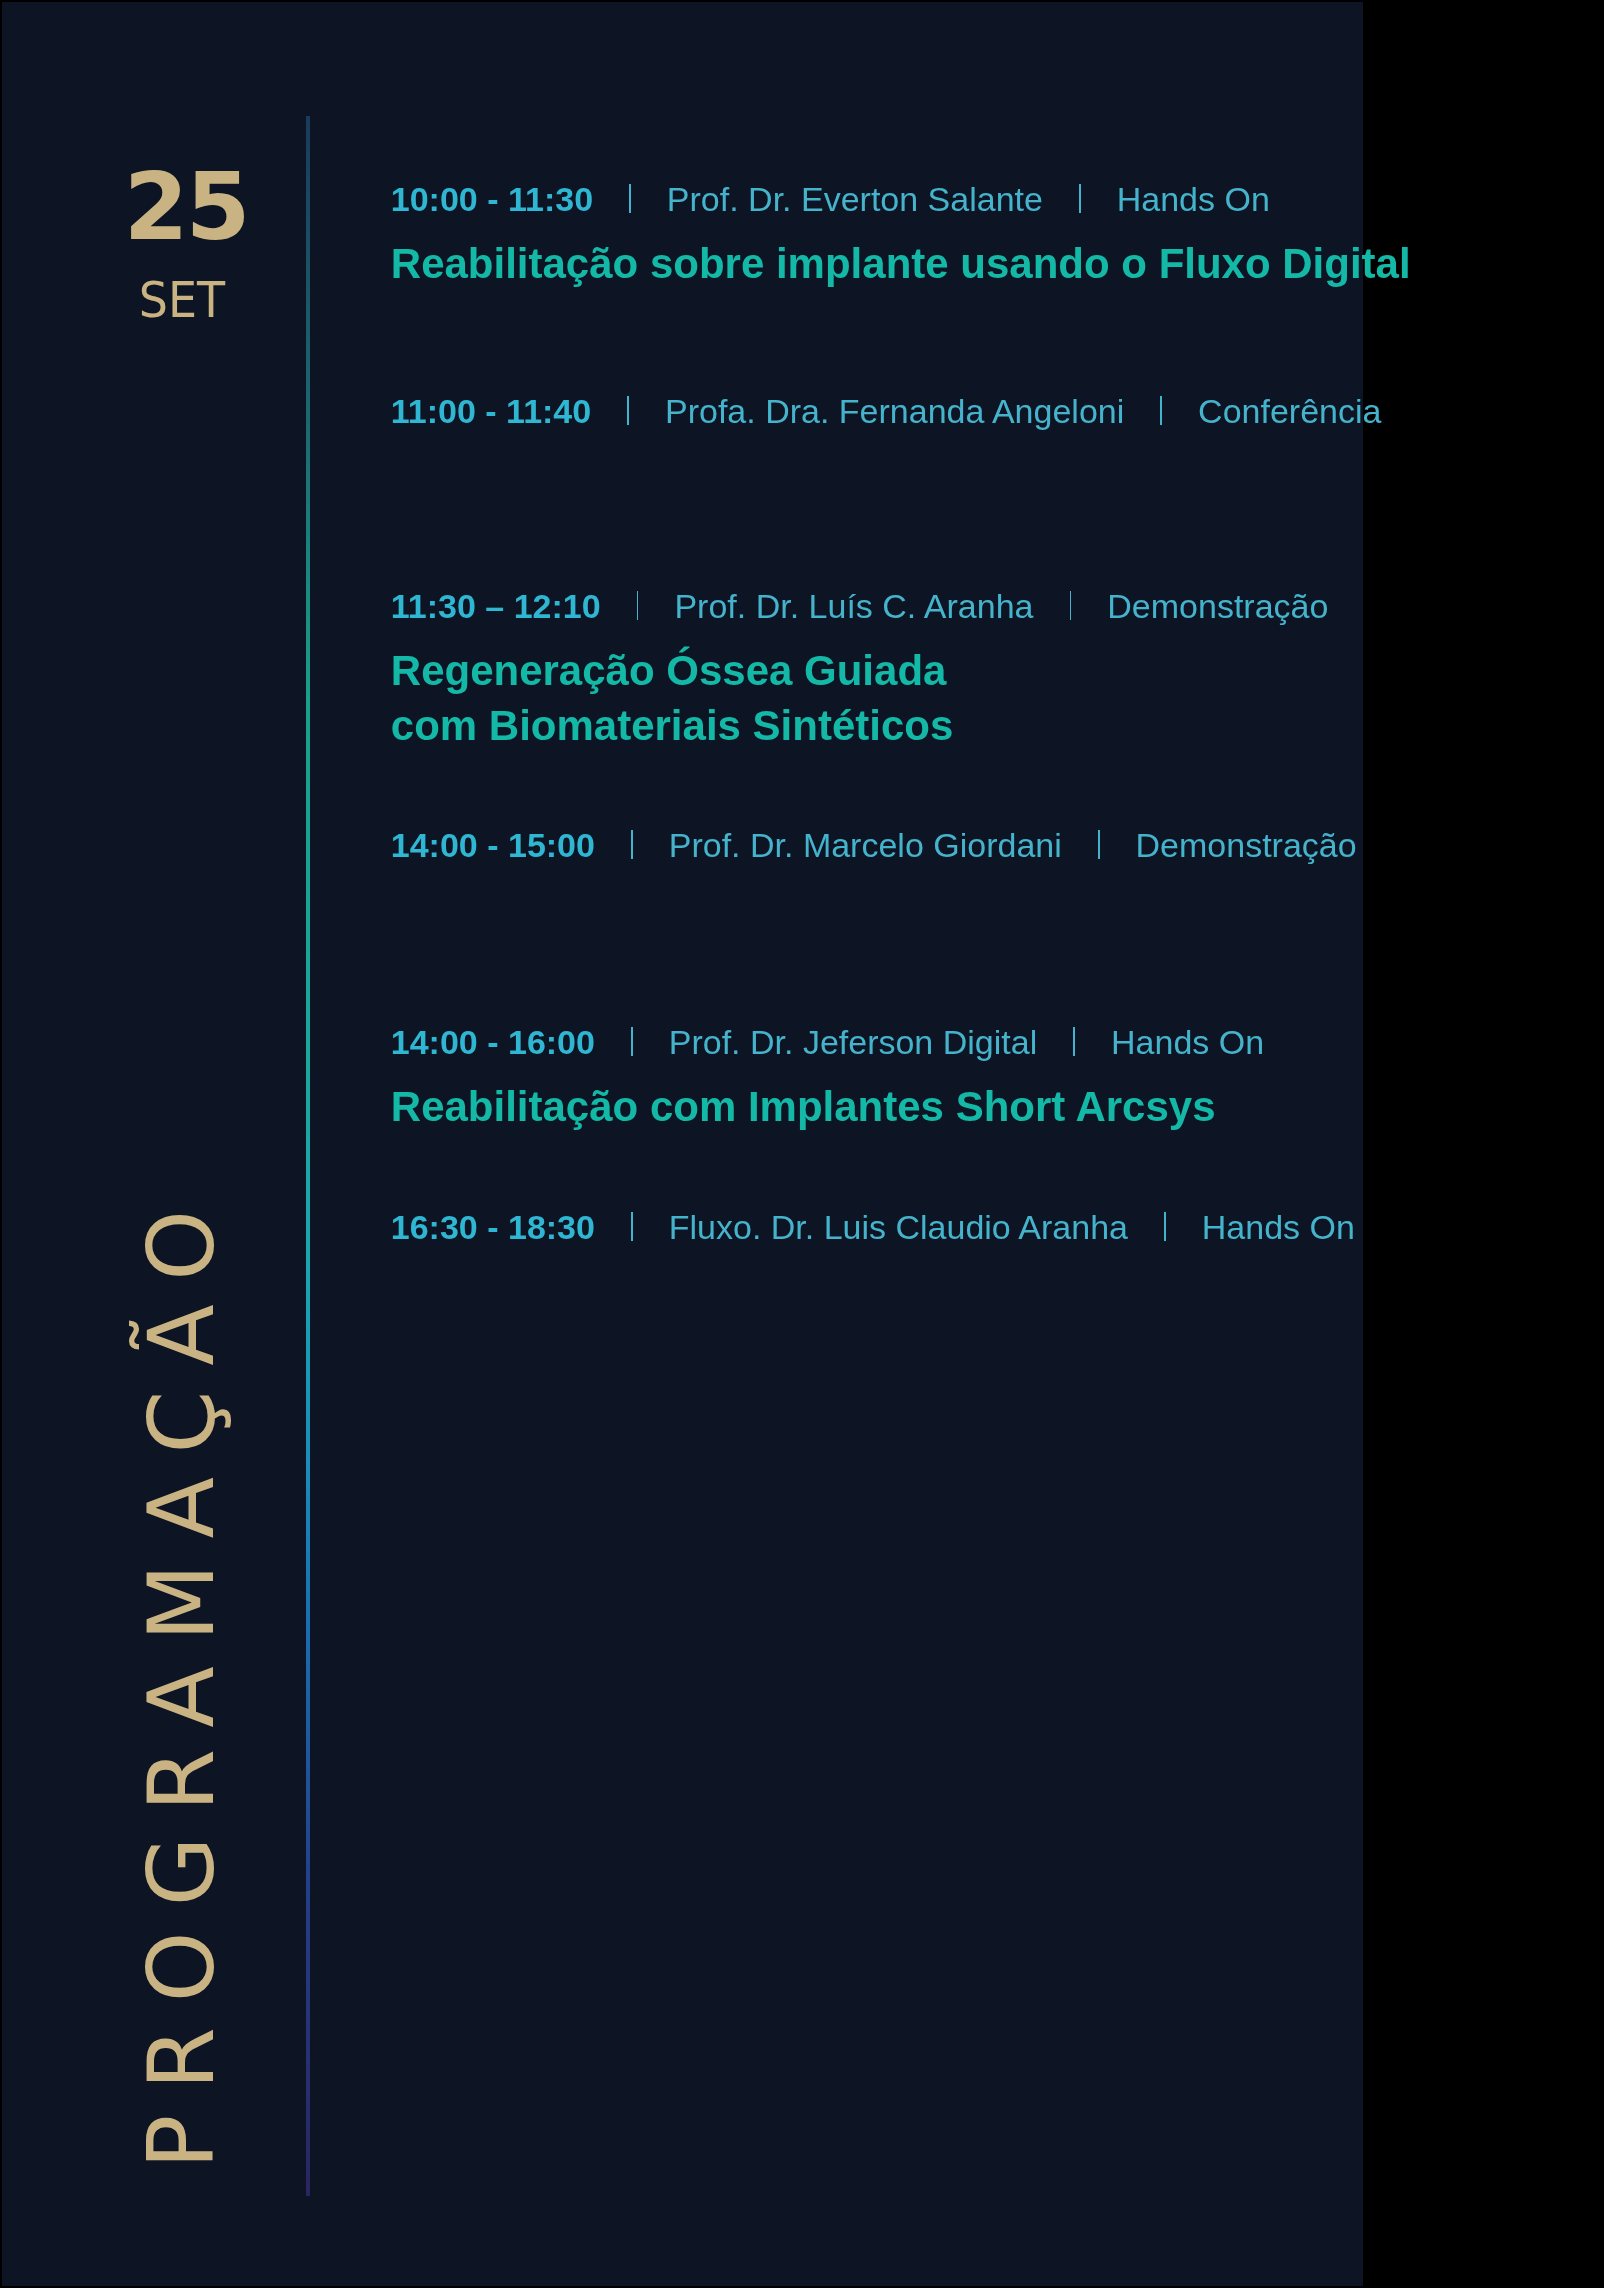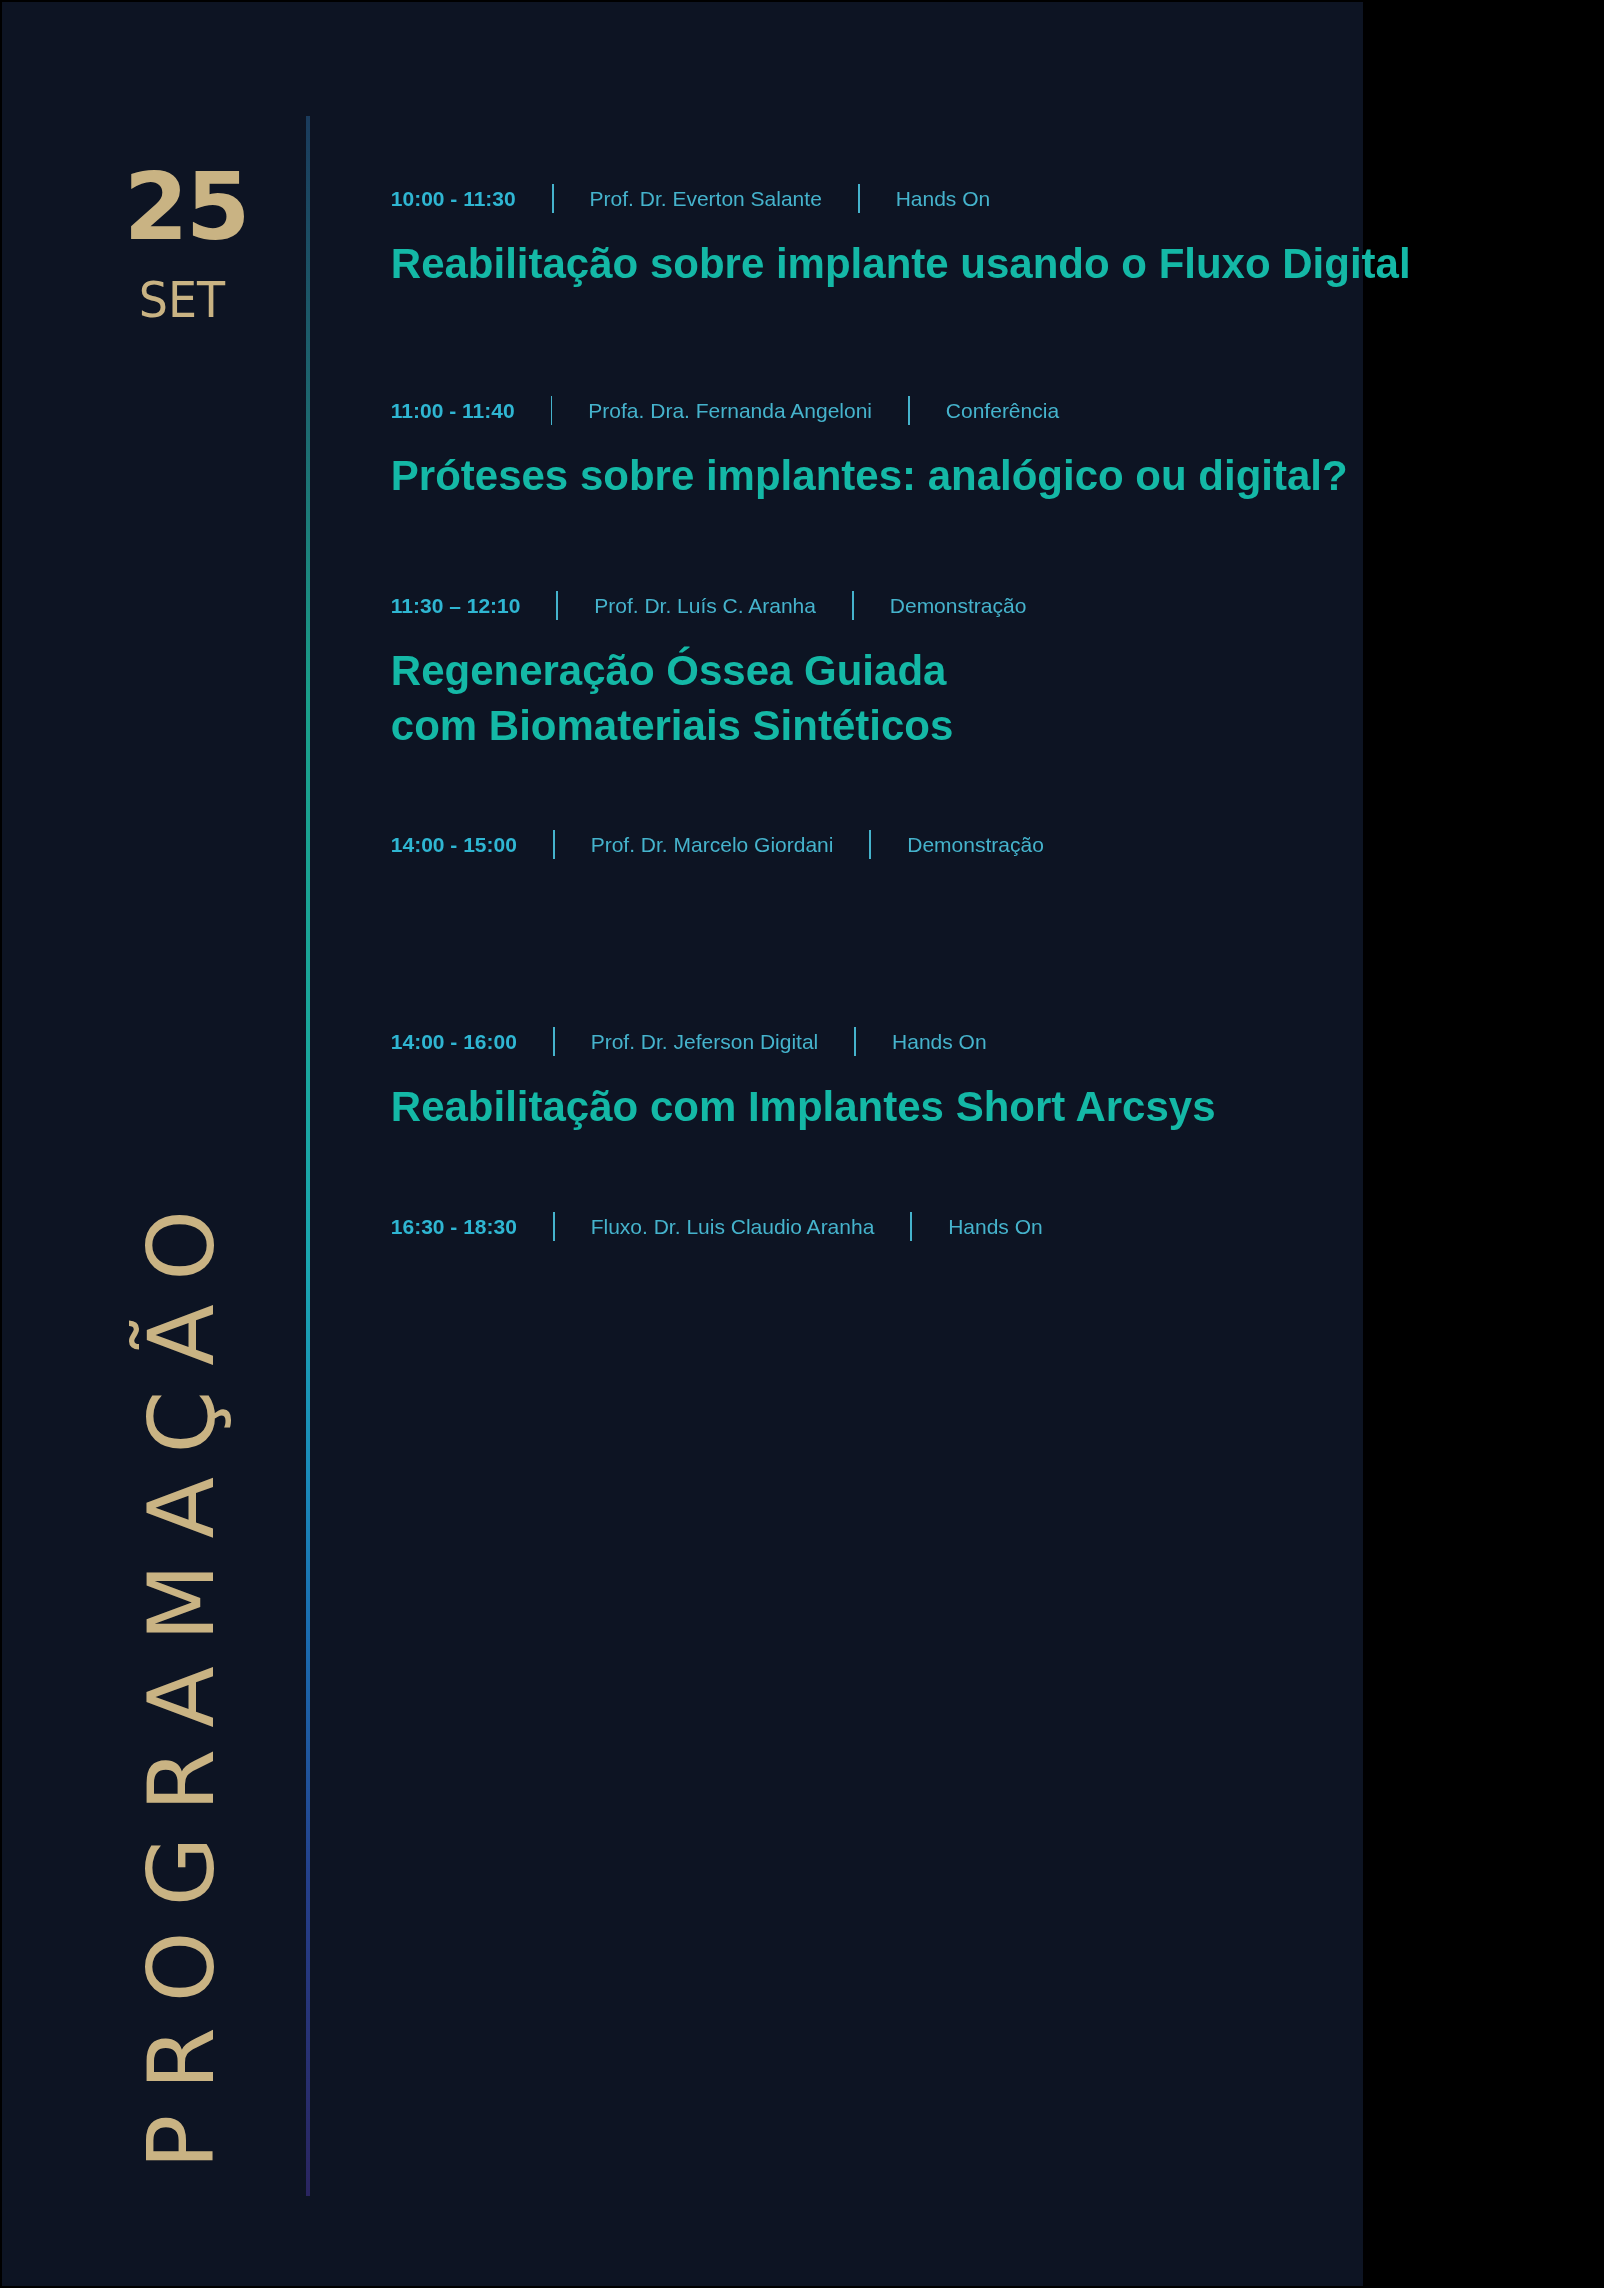--- a/index.html
+++ b/index.html
@@ -42,21 +42,21 @@
     transform: rotate(-90deg);
     font-size: 90px; line-height: 64px; height: 64px;
     color: #c9b383;
     letter-spacing: 25px;
     white-space: nowrap;
     font-family: "DejaVu Sans", sans-serif;
     font-weight: 400;
   }
   .session { position: absolute; left: 389px; }
   .meta {
-    font-size: 21px; line-height: 36px; color: #45b3cc;
+    font-size: 34px; line-height: 36px; color: #45b3cc;
     white-space: nowrap; display: flex; align-items: center;
   }
   .meta .time { font-weight: 700; color: #2fb6d2; }
   .meta .sep {
     display: inline-block; width: 1.8px; height: 29px;
     background: #45b3cc; margin: 0 36px;
   }
   .title {
     margin-top: 19.7px;
     font-size: 42px; font-weight: 700; line-height: 55px;
@@ -88,23 +88,20 @@
     </div>
   </div>
 
   <div class="session" style="top:391px;">
     <div class="meta">
       <span class="time">11:00 - 11:40</span>
       <span class="sep"></span>
       <span>Profa. Dra. Fernanda Angeloni</span>
       <span class="sep"></span>
       <span>Conferência</span>
-    </div>
-    <div class="title">
-      <div>Próteses sobre implantes: analógico ou digital?</div>
     </div>
   </div>
 
   <div class="session" style="top:586px;">
     <div class="meta">
       <span class="time">11:30 – 12:10</span>
       <span class="sep"></span>
       <span>Prof. Dr. Luís C. Aranha</span>
       <span class="sep"></span>
       <span>Demonstração</span>

